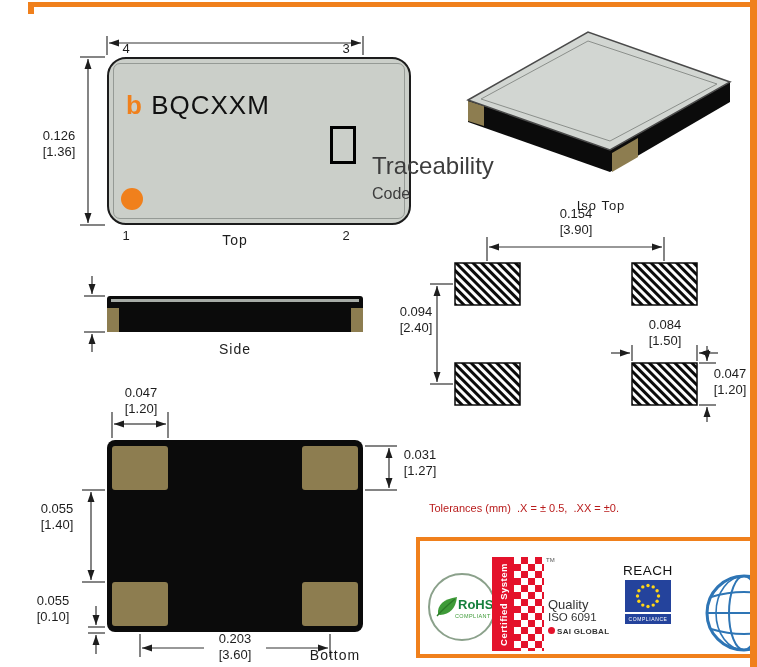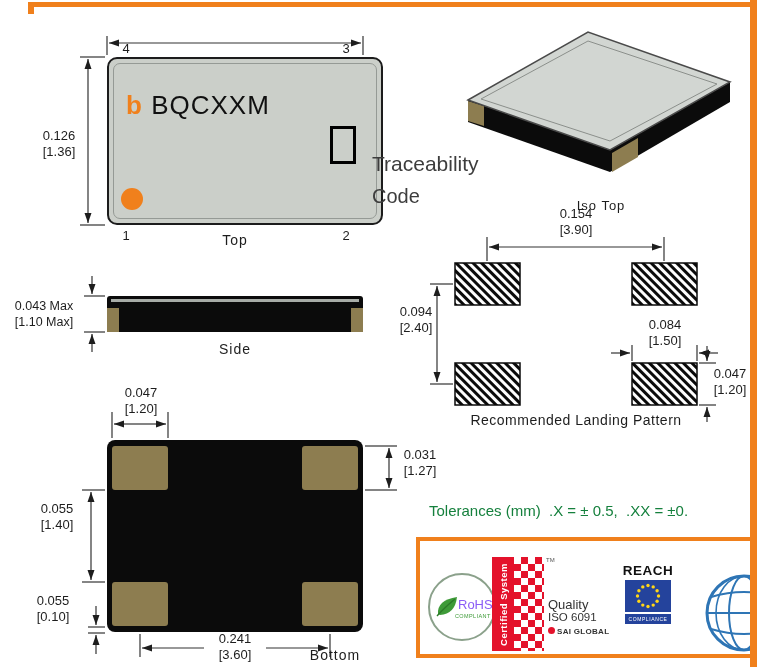--- a/index.html
+++ b/index.html
@@ -129,61 +129,56 @@
   <div class="abs dim" style="left:30px;top:128px;width:58px">
     <div>0.126</div>
     <div>[1.36]</div>
   </div>
 
   <div class="abs pin" style="left:118px;top:41px;width:16px">4</div>
   <div class="abs pin" style="left:338px;top:41px;width:16px">3</div>
   <div class="abs pin" style="left:118px;top:228px;width:16px">1</div>
   <div class="abs pin" style="left:338px;top:228px;width:16px">2</div>
 
-  <div class="abs" style="left:107px;top:57px;width:276px;height:168px;background:#CBCFC9;border:2px solid #1c1c1c;border-radius:10px">
+  <div class="abs" style="left:107px;top:57px;width:304px;height:168px;background:#CBCFC9;border:2px solid #1c1c1c;border-radius:19px">
     <div class="abs" style="left:4px;top:4px;right:4px;bottom:4px;border:1px solid #959a95;border-radius:7px"></div>
     <div class="abs pre" style="left:17px;top:31px;font-size:26px;letter-spacing:1px;color:#101010"><span style="color:#F0801C;font-weight:bold">b</span><span> </span><span>BQCXXM</span></div>
     <div class="abs" style="left:221px;top:67px;width:26px;height:38px;border:3px solid #000"></div>
     <div class="abs" style="left:12px;top:129px;width:22px;height:22px;border-radius:50%;background:#F0801C"></div>
   </div>
   <div class="abs viewlabel" style="left:207px;top:232px;width:56px">Top</div>
 
-  <div class="abs" style="left:372px;top:152px;font-size:21px;color:#3d3d3d">Traceability</div>
-  <div class="abs" style="left:372px;top:185px;font-size:20px;color:#3d3d3d">Code</div>
+  <div class="abs" style="left:372px;top:152px;font-size:24px;color:#3d3d3d">Traceability</div>
+  <div class="abs" style="left:372px;top:185px;font-size:16px;color:#3d3d3d">Code</div>
 
   <div class="abs viewlabel" style="left:566px;top:198px;width:70px;font-size:13px">Iso Top</div>
 
   <div class="abs" style="left:107px;top:296px;width:256px;height:36px;background:#0b0b0b;border-radius:3px">
     <div class="abs" style="left:4px;top:3px;right:4px;height:3px;background:#a7aca7"></div>
     <div class="abs" style="left:0;top:12px;width:12px;height:24px;background:#8d7d50"></div>
     <div class="abs" style="right:0;top:12px;width:12px;height:24px;background:#8d7d50"></div>
   </div>
-  <div class="abs dim" style="left:2px;top:298px;width:84px;font-size:12.5px">
-    <div>0.043 Max</div>
-    <div>[1.10 Max]</div>
-  </div>
   <div class="abs viewlabel" style="left:207px;top:341px;width:56px">Side</div>
 
   <div class="abs dim" style="left:544px;top:206px;width:64px">
     <div>0.154</div>
     <div>[3.90]</div>
   </div>
   <div class="abs dim" style="left:390px;top:304px;width:52px">
     <div>0.094</div>
     <div>[2.40]</div>
   </div>
   <div class="abs dim" style="left:634px;top:317px;width:62px">
     <div>0.084</div>
     <div>[1.50]</div>
   </div>
   <div class="abs dim" style="left:704px;top:366px;width:52px">
     <div>0.047</div>
     <div>[1.20]</div>
   </div>
-  <div class="abs viewlabel" style="left:426px;top:412px;width:300px;letter-spacing:.5px">Recommended Landing Pattern</div>
 
   <div class="abs" style="left:107px;top:440px;width:256px;height:192px;background:#0b0b0b;border-radius:8px">
     <div class="abs" style="left:5px;top:6px;width:56px;height:44px;background:#8d7d50;border-radius:3px"></div>
     <div class="abs" style="right:5px;top:6px;width:56px;height:44px;background:#8d7d50;border-radius:3px"></div>
     <div class="abs" style="left:5px;bottom:6px;width:56px;height:44px;background:#8d7d50;border-radius:3px"></div>
     <div class="abs" style="right:5px;bottom:6px;width:56px;height:44px;background:#8d7d50;border-radius:3px"></div>
   </div>
   <div class="abs dim" style="left:112px;top:385px;width:58px">
     <div>0.047</div>
     <div>[1.20]</div>
@@ -194,53 +189,53 @@
   </div>
   <div class="abs dim" style="left:30px;top:501px;width:54px">
     <div>0.055</div>
     <div>[1.40]</div>
   </div>
   <div class="abs dim" style="left:26px;top:593px;width:54px">
     <div>0.055</div>
     <div>[0.10]</div>
   </div>
   <div class="abs dim" style="left:206px;top:631px;width:58px">
-    <div>0.241</div>
+    <div>0.203</div>
     <div>[3.60]</div>
   </div>
   <div class="abs viewlabel" style="left:304px;top:647px;width:62px">Bottom</div>
 
-  <div class="abs pre" style="left:429px;top:502px;font-size:15px;color:#15803d">Tolerances (mm)  .X = ± 0.5,  .XX = ±0.</div>
+  <div class="abs pre" style="left:429px;top:502px;font-size:11px;color:#b91c1c">Tolerances (mm)  .X = ± 0.5,  .XX = ±0.</div>
 
   <div class="abs" style="left:416px;top:537px;width:400px;height:121px;border:4px solid #F0801C;background:#fff">
 
     <div class="abs" style="left:8px;top:32px;width:68px;height:68px;border:2px solid #8ba18b;border-radius:50%;background:#fff">
       <svg class="abs" style="left:4px;top:18px" width="26" height="26" viewBox="0 0 26 26">
         <path d="M4,21 Q3,7 23,4 Q21,21 6,22 Z" fill="#3e9b38"></path>
         <path d="M3,23 Q10,15 21,6" stroke="#2c7a28" stroke-width="1.4" fill="none"></path>
       </svg>
-      <div class="abs" style="left:28px;top:22px;font-size:13px;font-weight:normal;color:#8b5cf6">RoHS</div>
+      <div class="abs" style="left:28px;top:22px;font-size:13px;font-weight:bold;color:#15803d">RoHS</div>
       <div class="abs" style="left:25px;top:38px;font-size:5.5px;letter-spacing:.4px;color:#3e9b38">COMPLIANT</div>
     </div>
 
     <div class="abs" style="left:72px;top:16px;width:132px;height:96px">
       <div class="abs" style="left:0;top:0;width:22px;height:94px;background:#E4122B;display:flex;align-items:center;justify-content:center">
         <span style="writing-mode:vertical-rl;transform:rotate(180deg);color:#fff;font-size:9.5px;font-weight:bold;letter-spacing:.5px;white-space:nowrap">Certified System</span>
       </div>
       <div class="abs" style="left:22px;top:0;width:30px;height:94px;background-image:conic-gradient(#E4122B 0 90deg,#fff 0 180deg,#E4122B 0 270deg,#fff 0);background-size:14px 14px"></div>
       <div class="abs" style="left:54px;top:0;font-size:6px;color:#555">TM</div>
       <div class="abs" style="left:56px;top:40px;font-size:13px;color:#333">Quality</div>
       <div class="abs" style="left:56px;top:54px;font-size:11.5px;color:#333">ISO 6091</div>
       <div class="abs" style="left:56px;top:70px;font-size:8px;font-weight:bold;color:#333;letter-spacing:.3px">
         <span style="display:inline-block;width:7px;height:7px;border-radius:50%;background:#E4122B;margin-right:2px"></span><span>SAI GLOBAL</span>
       </div>
     </div>
 
     <div class="abs" style="left:202px;top:22px;width:52px;height:66px;text-align:center">
-      <div style="font-size:13.5px;font-weight:bold;color:#111;letter-spacing:.5px">REACH</div>
+      <div style="font-size:13.5px;font-weight:normal;color:#111;letter-spacing:.5px">REACH</div>
       <div class="abs" style="left:3px;top:17px;width:46px;height:32px;background:#24439C">
         <svg width="46" height="32" viewBox="0 0 46 32">
           <g fill="#FFD617">
             <circle cx="23" cy="5.5" r="1.7"></circle>
               <circle cx="28.2" cy="6.9" r="1.7"></circle>
             <circle cx="32.1" cy="10.75" r="1.7"></circle>
               <circle cx="33.5" cy="16" r="1.7"></circle>
             <circle cx="32.1" cy="21.25" r="1.7"></circle>
               <circle cx="28.2" cy="25.1" r="1.7"></circle>
             <circle cx="23" cy="26.5" r="1.7"></circle>

